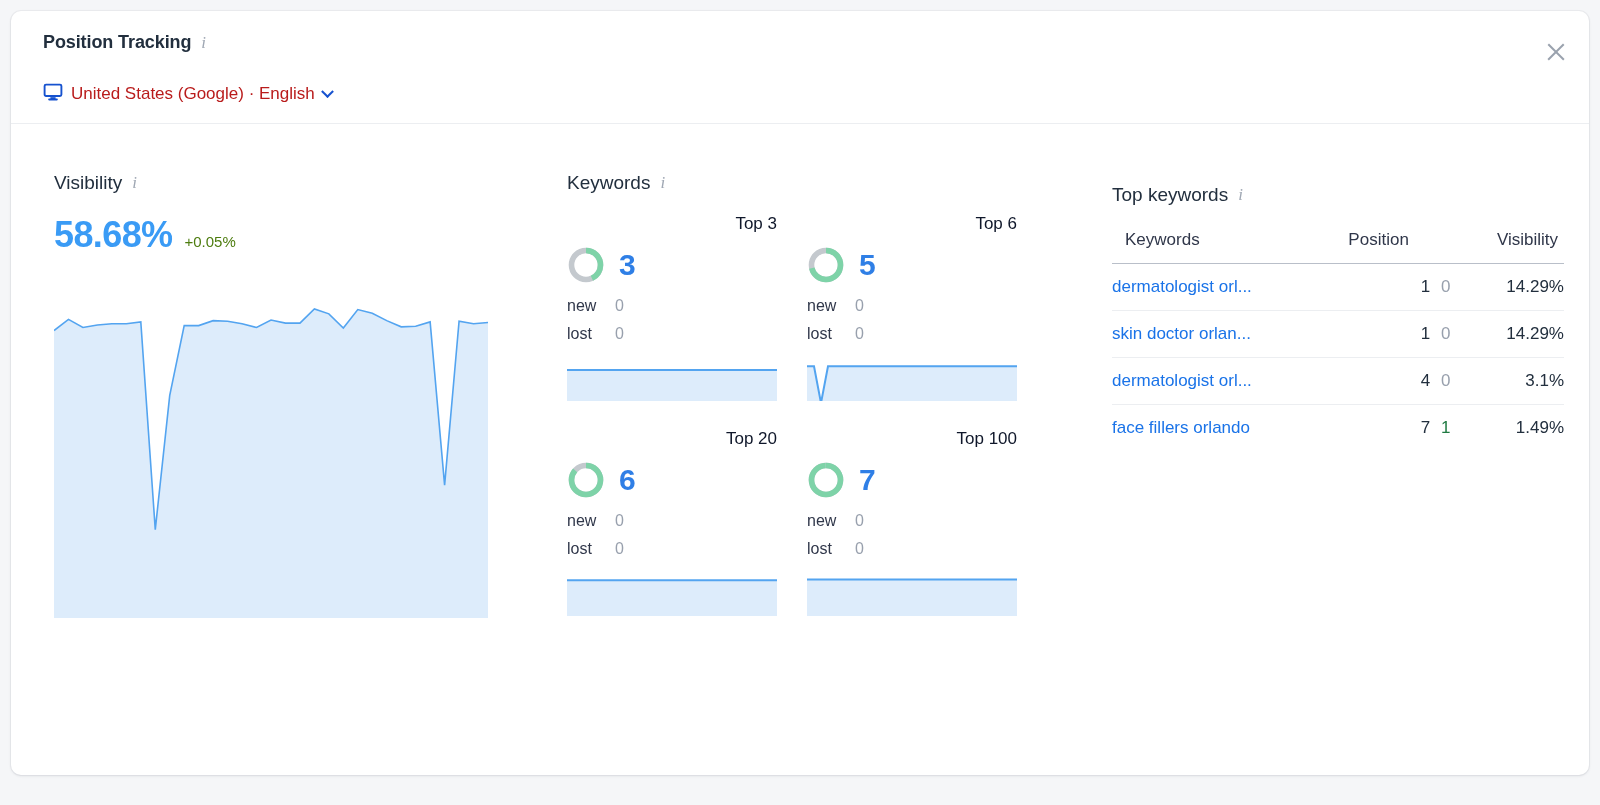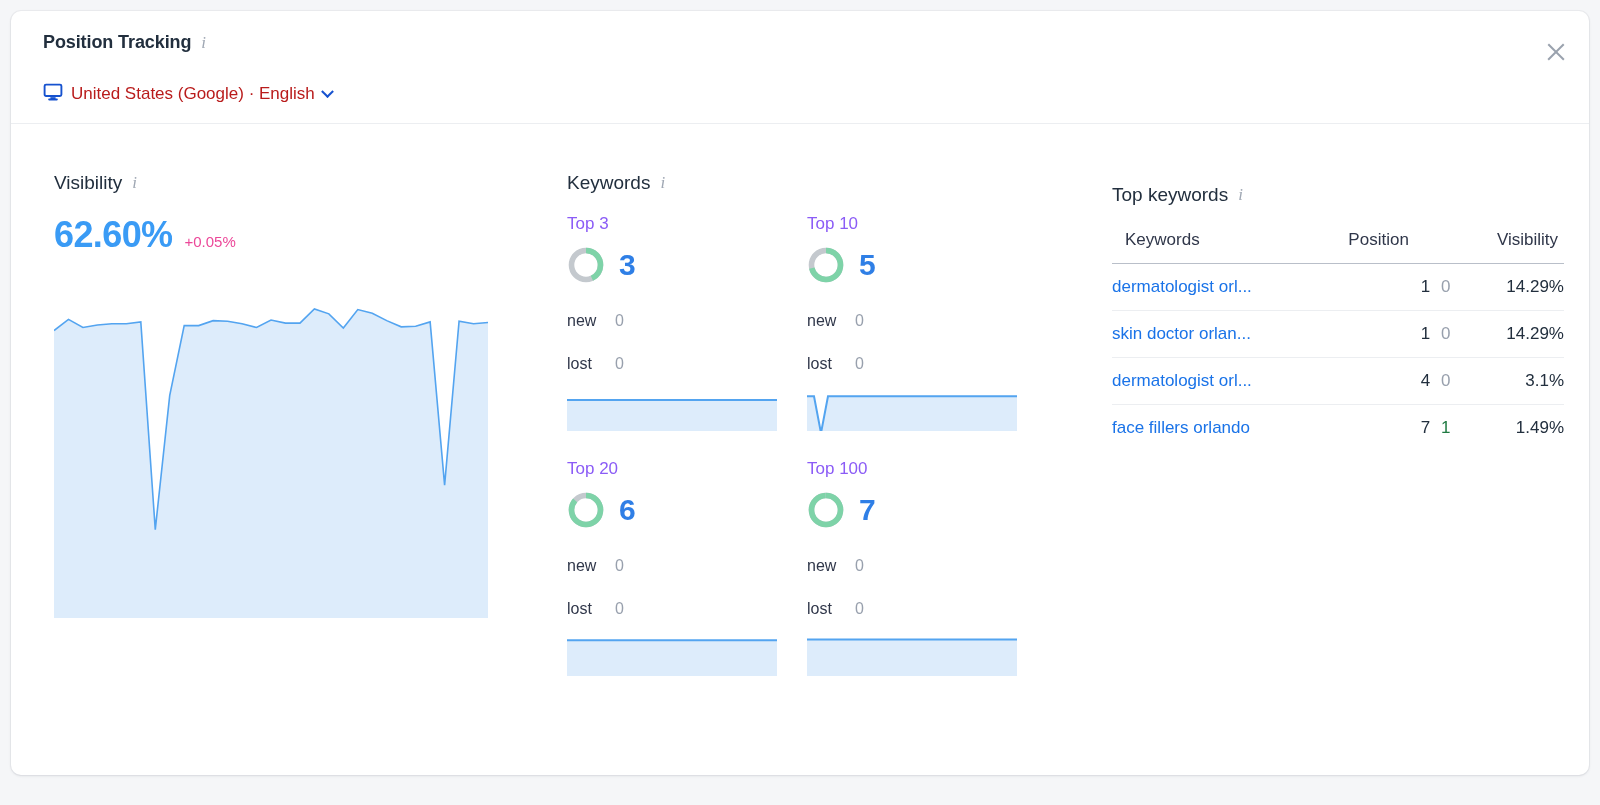--- a/index.html
+++ b/index.html
@@ -92,40 +92,40 @@
     display: flex; align-items: center; gap: 10px;
     font-size: 19px; color: #222f3e;
   }
 
   
   .vis-col { position: absolute; left: 43px; top: 48px; width: 470px; }
   .vis-value-row {
     display: flex; align-items: baseline; gap: 12px; margin-top: 20px;
   }
   .vis-value { font-size: 36px; font-weight: bold; color: #3a9bf5; letter-spacing: -0.6px; }
-  .vis-delta { font-size: 15px; color: #ec4899; }
+  .vis-delta { font-size: 15px; color: #4d7c0f; }
   .vis-chart { margin-top: 22px; width: 434px; height: 340px; }
 
   
   .kw-col { position: absolute; left: 556px; top: 48px; width: 470px; }
   .kw-grid {
     display: grid;
     grid-template-columns: 210px 210px;
     column-gap: 30px;
     row-gap: 24px;
     margin-top: 20px;
   }
   .kw-block { width: 210px; }
-  .kw-label { font-size: 17px; color: #8b5cf6; }
+  .kw-label { font-size: 17px; color: #0f172a; text-align: right; }
   .kw-donut-row {
     display: flex; align-items: center; gap: 14px; margin-top: 9px; height: 44px;
   }
   .kw-count { font-size: 30px; font-weight: bold; color: #2f7fe6; letter-spacing: -0.4px; }
   .kw-stat {
-    display: flex; gap: 14px; font-size: 16px; color: #30374a; margin-top: 25px;
+    display: flex; gap: 14px; font-size: 16px; color: #30374a; margin-top: 10px;
   }
   .kw-stat .sv { color: #98a0ad; }
   .kw-stat .sl { width: 34px; }
   .kw-spark { margin-top: 14px; width: 210px; height: 44px; }
 
   
   .tk-col { position: absolute; left: 1070px; top: 60px; width: 452px; margin-left: 31px; }
   table.tk {
     margin-top: 18px;
     width: 452px;
@@ -185,21 +185,21 @@
   </div>
 
   <div class="body">
 
     <div class="vis-col">
       <div class="col-title">
         <span>Visibility</span>
         <span class="info-i">i</span>
       </div>
       <div class="vis-value-row">
-        <span class="vis-value">62.60%</span>
+        <span class="vis-value">58.68%</span>
         <span class="vis-delta">+0.05%</span>
       </div>
       <div class="vis-chart">
         <svg id="vis-svg" width="434" height="340" viewBox="0 0 434 340" preserveAspectRatio="none">
             <path d="M0.00 52.55 L14.47 41.42 L28.93 49.45 L43.40 46.98 L57.87 45.75 L72.33 45.75 L86.80 43.89 L101.27 251.60 L115.73 117.45 L130.20 47.60 L144.67 47.60 L159.13 42.65 L173.60 43.27 L188.07 45.75 L202.53 49.45 L217.00 42.04 L231.47 45.13 L245.93 45.13 L260.40 30.91 L274.87 35.85 L289.33 50.07 L303.80 31.53 L318.27 35.24 L332.73 42.65 L347.20 48.84 L361.67 48.22 L376.13 43.89 L390.60 207.09 L405.07 43.27 L419.53 45.75 L434.00 44.51 L434 340 L0 340 Z" fill="#ddecfb"></path>
             <path d="M0.00 52.55 L14.47 41.42 L28.93 49.45 L43.40 46.98 L57.87 45.75 L72.33 45.75 L86.80 43.89 L101.27 251.60 L115.73 117.45 L130.20 47.60 L144.67 47.60 L159.13 42.65 L173.60 43.27 L188.07 45.75 L202.53 49.45 L217.00 42.04 L231.47 45.13 L245.93 45.13 L260.40 30.91 L274.87 35.85 L289.33 50.07 L303.80 31.53 L318.27 35.24 L332.73 42.65 L347.20 48.84 L361.67 48.22 L376.13 43.89 L390.60 207.09 L405.07 43.27 L419.53 45.75 L434.00 44.51 " fill="none" stroke="#53a4f0" stroke-width="1.6" vector-effect="non-scaling-stroke"></path>
           </svg>
       </div>
     </div>
 
@@ -218,21 +218,21 @@
             </div><div class="kw-stat">
               <span class="sl">new</span>
               <span class="sv">0</span>
             </div><div class="kw-stat">
               <span class="sl">lost</span>
               <span class="sv">0</span>
             </div><svg width="210" height="44" viewBox="0 0 210 44" preserveAspectRatio="none" class="kw-spark">
               <path d="M0.00 13.00 L7.00 13.00 L14.00 13.00 L21.00 13.00 L28.00 13.00 L35.00 13.00 L42.00 13.00 L49.00 13.00 L56.00 13.00 L63.00 13.00 L70.00 13.00 L77.00 13.00 L84.00 13.00 L91.00 13.00 L98.00 13.00 L105.00 13.00 L112.00 13.00 L119.00 13.00 L126.00 13.00 L133.00 13.00 L140.00 13.00 L147.00 13.00 L154.00 13.00 L161.00 13.00 L168.00 13.00 L175.00 13.00 L182.00 13.00 L189.00 13.00 L196.00 13.00 L203.00 13.00 L210.00 13.00 L210 44 L0 44 Z" fill="#ddecfb"></path>
               <path d="M0.00 13.00 L7.00 13.00 L14.00 13.00 L21.00 13.00 L28.00 13.00 L35.00 13.00 L42.00 13.00 L49.00 13.00 L56.00 13.00 L63.00 13.00 L70.00 13.00 L77.00 13.00 L84.00 13.00 L91.00 13.00 L98.00 13.00 L105.00 13.00 L112.00 13.00 L119.00 13.00 L126.00 13.00 L133.00 13.00 L140.00 13.00 L147.00 13.00 L154.00 13.00 L161.00 13.00 L168.00 13.00 L175.00 13.00 L182.00 13.00 L189.00 13.00 L196.00 13.00 L203.00 13.00 L210.00 13.00 " fill="none" stroke="#53a4f0" stroke-width="2" vector-effect="non-scaling-stroke"></path>
             </svg></div>
-          <div class="kw-block"><div class="kw-label">Top 10</div><div class="kw-donut-row">
+          <div class="kw-block"><div class="kw-label">Top 6</div><div class="kw-donut-row">
               <svg width="38" height="38" viewBox="0 0 38 38">
                 <circle cx="19" cy="19" r="14.5" fill="none" stroke="#c4c9ce" stroke-width="5.6"></circle>
                 <circle cx="19" cy="19" r="14.5" fill="none" stroke="#7ed3a8" stroke-width="5.6" stroke-dasharray="64.69 91.11" transform="rotate(-90 19 19)"></circle>
               </svg>
               <span class="kw-count">5</span>
             </div><div class="kw-stat">
               <span class="sl">new</span>
               <span class="sv">0</span>
             </div><div class="kw-stat">
               <span class="sl">lost</span>

